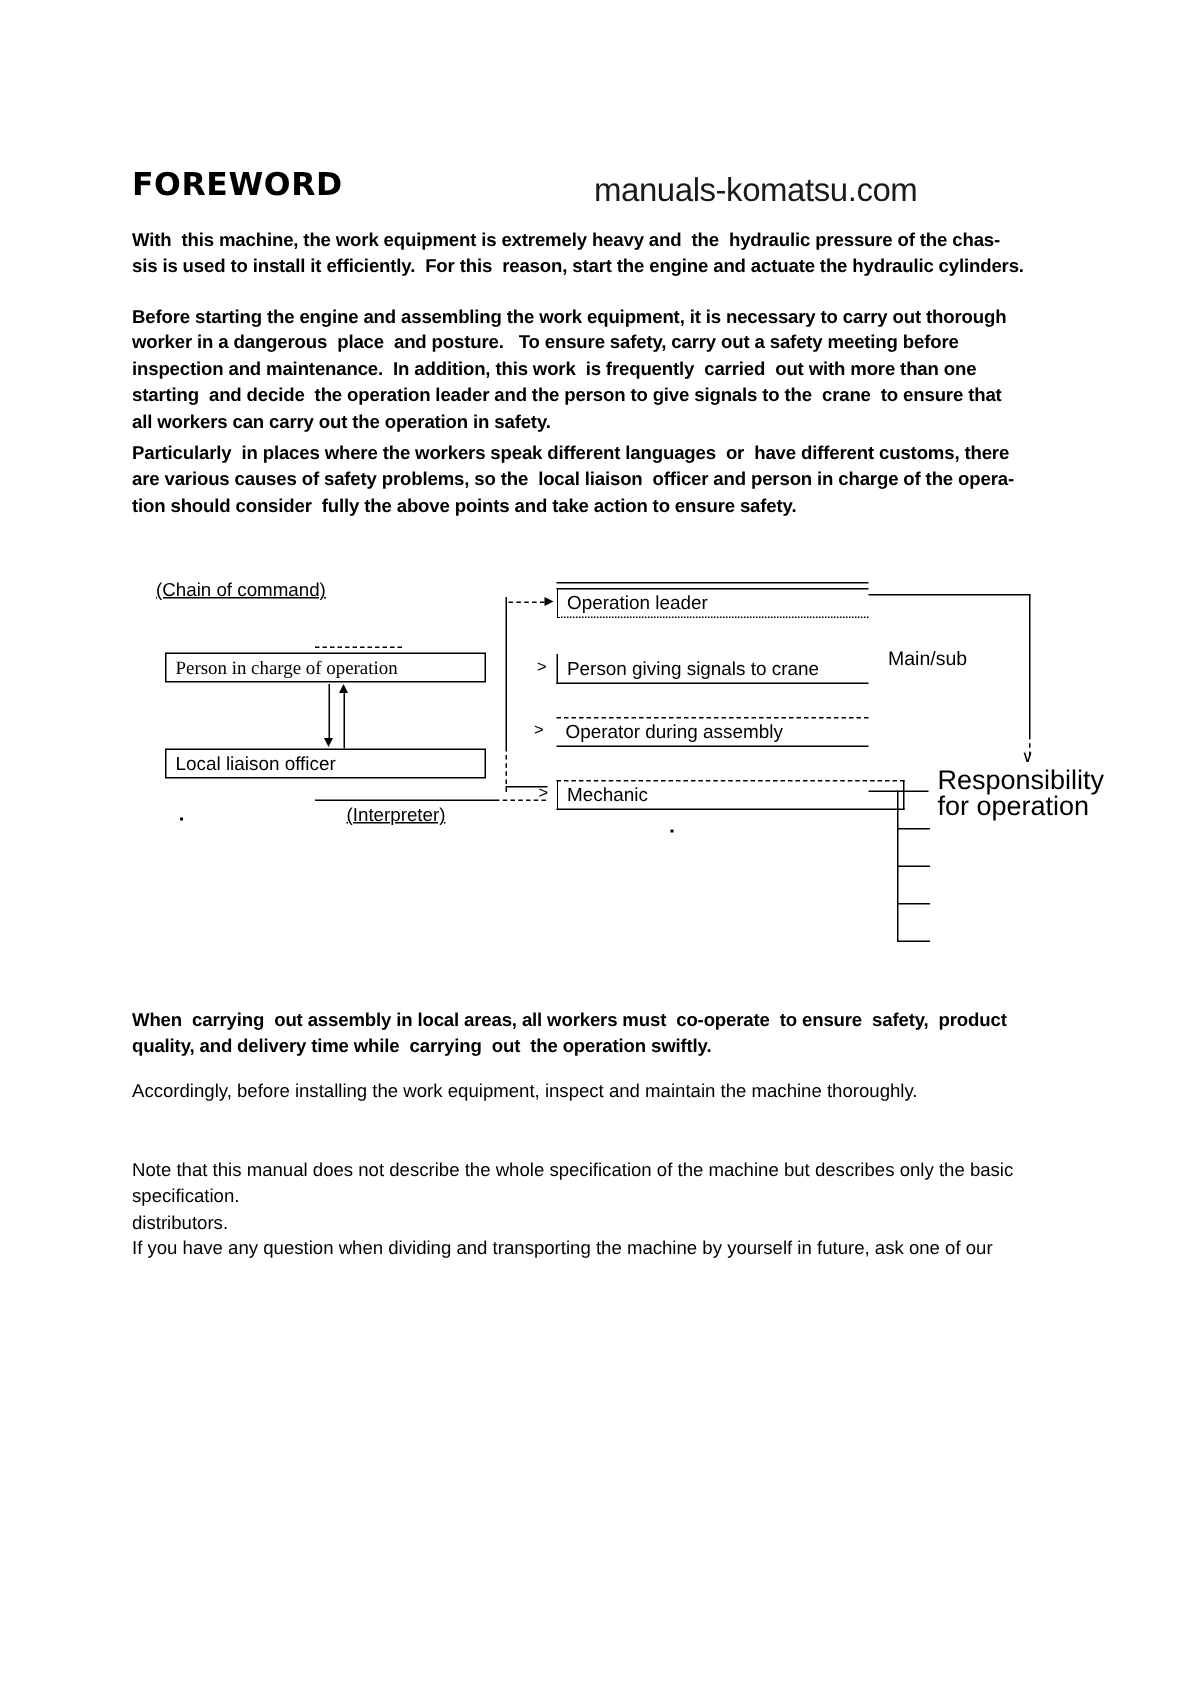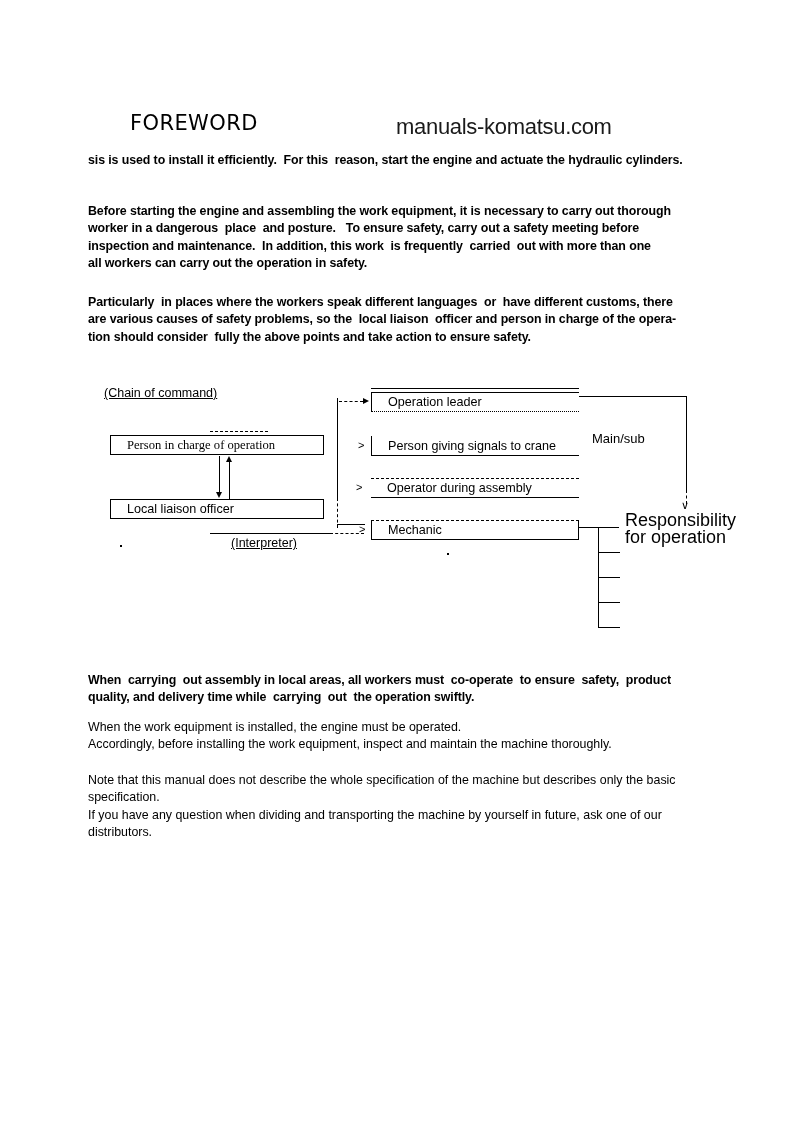--- a/index.html
+++ b/index.html
@@ -18,25 +18,24 @@
     background: #ffffff;
     overflow: hidden;
   }
 
   
   .foreword-title {
     position: absolute;
     left: 88px;
     top: 113px;
     font-size: 21px;
-    font-weight: normal;
+    font-weight: bold;
     letter-spacing: 0.4px;
     line-height: 1;
     font-family: "DejaVu Sans", sans-serif;
-    margin-left: 42px;
   }
   .watermark {
     position: absolute;
     left: 396px;
     top: 115px;
     font-size: 22px;
     font-weight: normal;
     letter-spacing: -0.3px;
     line-height: 1.1;
     color: #1a1a1a;
@@ -94,21 +93,21 @@
   #responsibility-label { left: 625px; top: 512px; font-size: 18px; line-height: 17px; }
 
   
   .dg-box {
     position: absolute;
     box-sizing: border-box;
     font-size: 12.6px;
     font-family: "Liberation Sans", sans-serif;
     display: flex;
     align-items: center;
-    padding-left: 16px;
+    padding-left: 6px;
     background: transparent;
     color: #000;
     white-space: nowrap;
   }
   #box-person-charge {
     left: 110px; top: 435px; width: 214px; height: 20px;
     border: 1px solid #000;
     font-family: Liberation Serif, serif;
   }
   #box-local-liaison {
@@ -130,21 +129,21 @@
     border-right: none;
   }
   #box-operator-assembly {
     left: 371px; top: 478px; width: 208px; height: 20px;
     border-top: 1px dashed #000;
     border-bottom: 1px solid #000;
     border-left: none;
     border-right: none;
   }
   #box-mechanic {
-    left: 371px; top: 520px; width: 208px; height: 20px;
+    left: 371px; top: 520px; width: 232px; height: 20px;
     border-left: 1px solid #000;
     border-top: 1px dashed #000;
     border-bottom: 1px solid #000;
     border-right: 1px solid #000;
   }
 
   
   .ln {
     position: absolute;
     background: #000;
@@ -195,27 +194,29 @@
 </head>
 <body>
 
 <div id="page">
 
   <div class="foreword-title">FOREWORD</div>
 
   <div class="watermark">manuals-komatsu.com</div>
 
   <div class="para" id="p1">
+    <span class="line">With  this machine, the work equipment is extremely heavy and  the  hydraulic pressure of the chas-</span>
     <span class="line">sis is used to install it efficiently.  For this  reason, start the engine and actuate the hydraulic cylinders.</span>
   </div>
 
   <div class="para" id="p2">
     <span class="line">Before starting the engine and assembling the work equipment, it is necessary to carry out thorough</span>
     <span class="line">worker in a dangerous  place  and posture.   To ensure safety, carry out a safety meeting before</span>
     <span class="line">inspection and maintenance.  In addition, this work  is frequently  carried  out with more than one</span>
+    <span class="line">starting  and decide  the operation leader and the person to give signals to the  crane  to ensure that</span>
     <span class="line">all workers can carry out the operation in safety.</span>
   </div>
 
   <div class="para" id="p3">
     <span class="line">Particularly  in places where the workers speak different languages  or  have different customs, there</span>
     <span class="line">are various causes of safety problems, so the  local liaison  officer and person in charge of the opera-</span>
     <span class="line">tion should consider  fully the above points and take action to ensure safety.</span>
   </div>
 
   <div id="diagram">
@@ -282,24 +283,23 @@
     </div>
 
   </div>
 
   <div class="para" id="p5">
     <span class="line">When  carrying  out assembly in local areas, all workers must  co-operate  to ensure  safety,  product</span>
     <span class="line">quality, and delivery time while  carrying  out  the operation swiftly.</span>
   </div>
 
   <div class="para light" id="p6">
-    <span class="line">When the work equipment is installed, the engine must be operated.</span>
     <span class="line">Accordingly, before installing the work equipment, inspect and maintain the machine thoroughly.</span>
   </div>
 
   <div class="para light" id="p7">
     <span class="line">Note that this manual does not describe the whole specification of the machine but describes only the basic</span>
     <span class="line">specification.</span>
+    <span class="line">distributors.</span>
     <span class="line">If you have any question when dividing and transporting the machine by yourself in future, ask one of our</span>
-    <span class="line">distributors.</span>
   </div>
 
 </div>
 
 </body></html>

